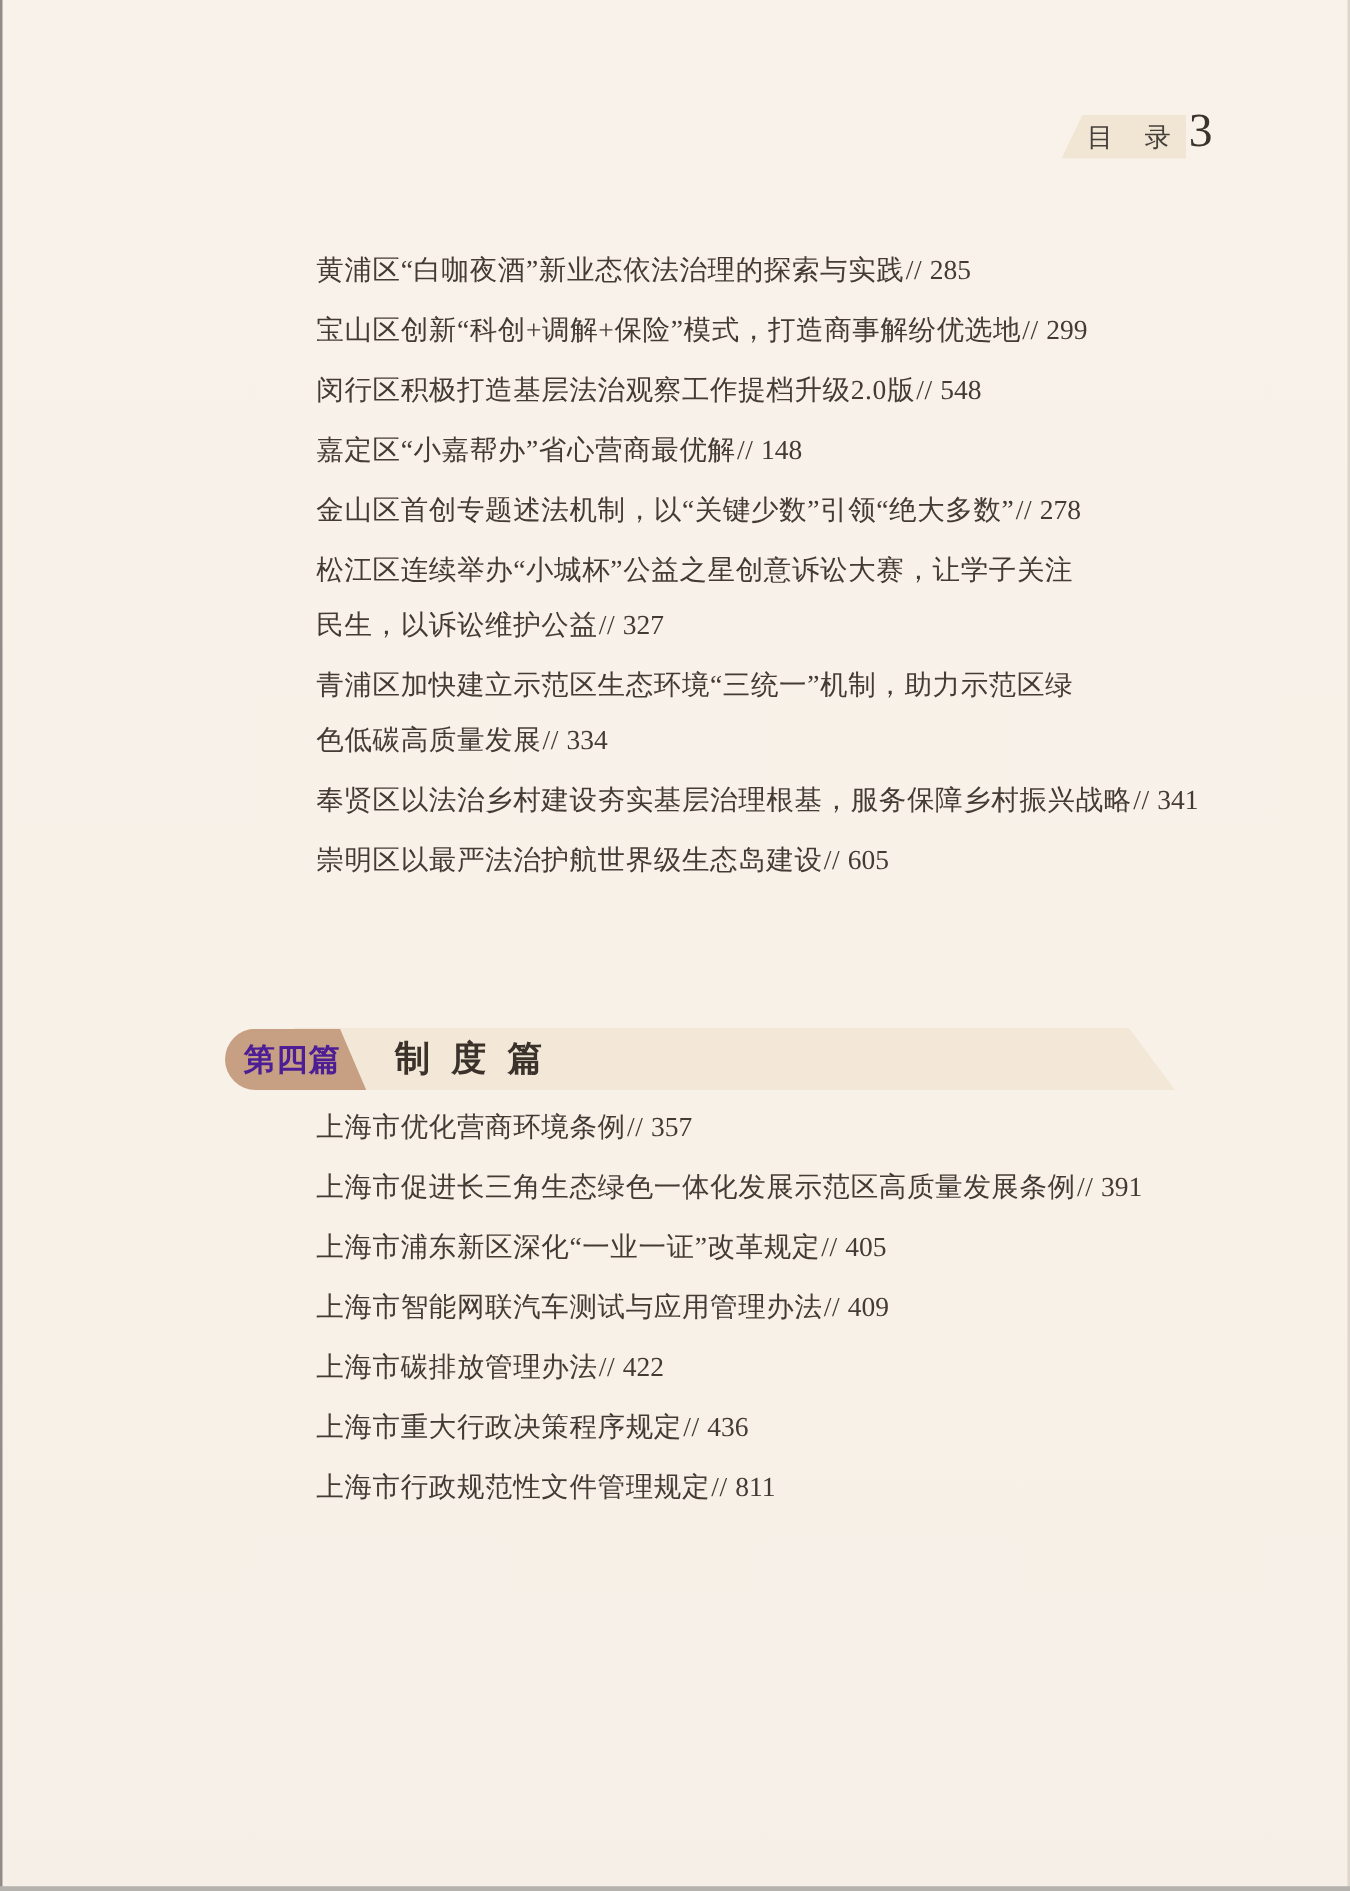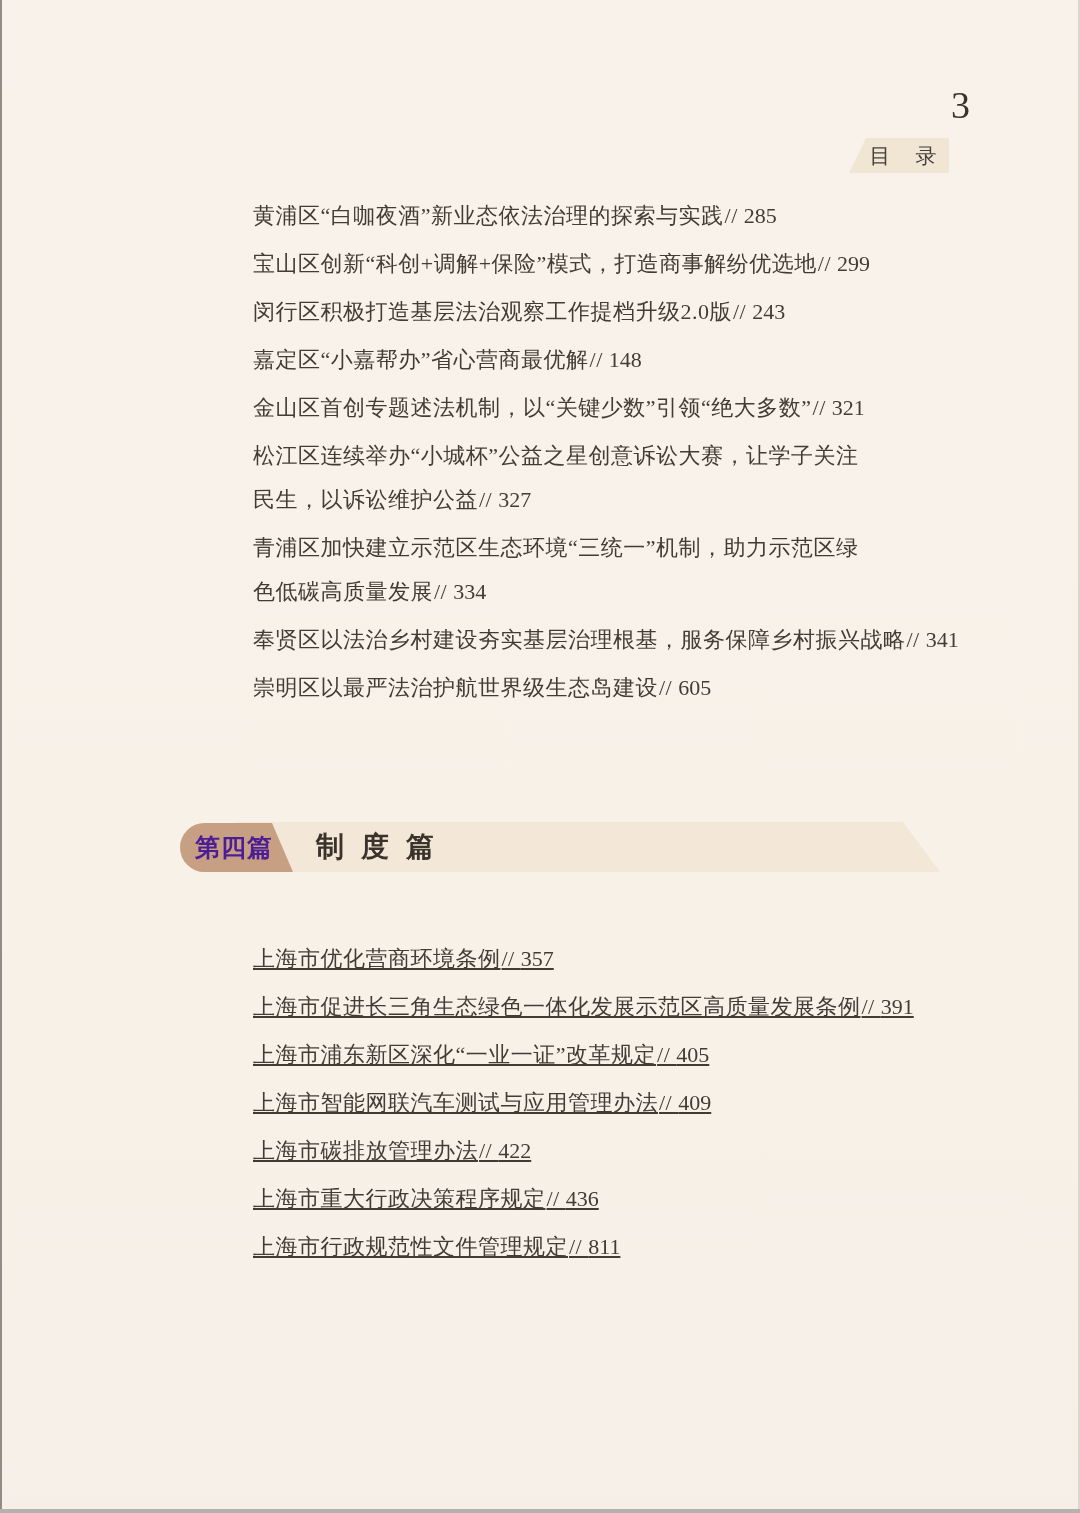--- a/index.html
+++ b/index.html
@@ -18,38 +18,38 @@
   
   .edge-left{position:absolute;left:0;top:0;width:2px;height:100%;background:#908d88;}
   .edge-bottom{position:absolute;left:0;bottom:0;width:100%;height:4px;background:#b5b1ac;}
   .edge-right{position:absolute;right:0;top:0;width:2px;height:100%;background:#ddd6cd;}
 
   
   .header-strip{
     position:absolute;left:849px;top:92px;width:100px;height:35px;
     background:#f1e5d4;
     clip-path:polygon(17px 0,100% 0,100% 100%,0 100%);
-    display:flex;align-items:center;justify-content:center;margin-top:46px;
+    display:flex;align-items:center;justify-content:center;
   }
   .header-label{
     font-size:21px;color:#45403a;letter-spacing:2px;
     padding-left:10px;white-space:nowrap;
   }
   .page-num{
     position:absolute;left:951px;top:84px;
     font-size:38px;color:#39332c;line-height:42px;
   }
 
   
   .toc{
     position:absolute;left:233px;width:700px;
     font-size:22px;line-height:44px;color:#443c34;margin-left:20px;
   }
   .toc-part3{top:194px;}
-  .toc-part4{top:937px;text-decoration:underline;}
+  .toc-part4{top:880px;}
   .toc-entry{margin-bottom:4px;}
   .toc-line{white-space:nowrap;letter-spacing:0.5px;}
   .toc-line .sep{margin-left:1px;}
   .toc-line .pg{letter-spacing:0;}
 
   
   .banner-strip{
     position:absolute;left:235px;top:822px;width:705px;height:50px;
     background:#f3e8d7;
     clip-path:polygon(0 0,668px 0,705px 50px,0 50px);
@@ -85,27 +85,27 @@
   <div class="page-num">3</div>
 
   <div class="toc toc-part3" id="toc-part3">
       <div class="toc-entry">
         <div class="toc-line"><span>黄浦区“白咖夜酒”新业态依法治理的探索与实践</span><span class="sep">// </span><span class="pg">285</span></div>
       </div>
       <div class="toc-entry">
         <div class="toc-line"><span>宝山区创新“科创+调解+保险”模式，打造商事解纷优选地</span><span class="sep">// </span><span class="pg">299</span></div>
       </div>
       <div class="toc-entry">
-        <div class="toc-line"><span>闵行区积极打造基层法治观察工作提档升级2.0版</span><span class="sep">// </span><span class="pg">243</span></div>
+        <div class="toc-line"><span>闵行区积极打造基层法治观察工作提档升级2.0版</span><span class="sep">// </span><span class="pg">548</span></div>
       </div>
       <div class="toc-entry">
         <div class="toc-line"><span>嘉定区“小嘉帮办”省心营商最优解</span><span class="sep">// </span><span class="pg">148</span></div>
       </div>
       <div class="toc-entry">
-        <div class="toc-line"><span>金山区首创专题述法机制，以“关键少数”引领“绝大多数”</span><span class="sep">// </span><span class="pg">321</span></div>
+        <div class="toc-line"><span>金山区首创专题述法机制，以“关键少数”引领“绝大多数”</span><span class="sep">// </span><span class="pg">278</span></div>
       </div>
       <div class="toc-entry">
         <div class="toc-line"><span>松江区连续举办“小城杯”公益之星创意诉讼大赛，让学子关注</span></div>
         <div class="toc-line"><span>民生，以诉讼维护公益</span><span class="sep">// </span><span class="pg">327</span></div>
       </div>
       <div class="toc-entry">
         <div class="toc-line"><span>青浦区加快建立示范区生态环境“三统一”机制，助力示范区绿</span></div>
         <div class="toc-line"><span>色低碳高质量发展</span><span class="sep">// </span><span class="pg">334</span></div>
       </div>
       <div class="toc-entry">

